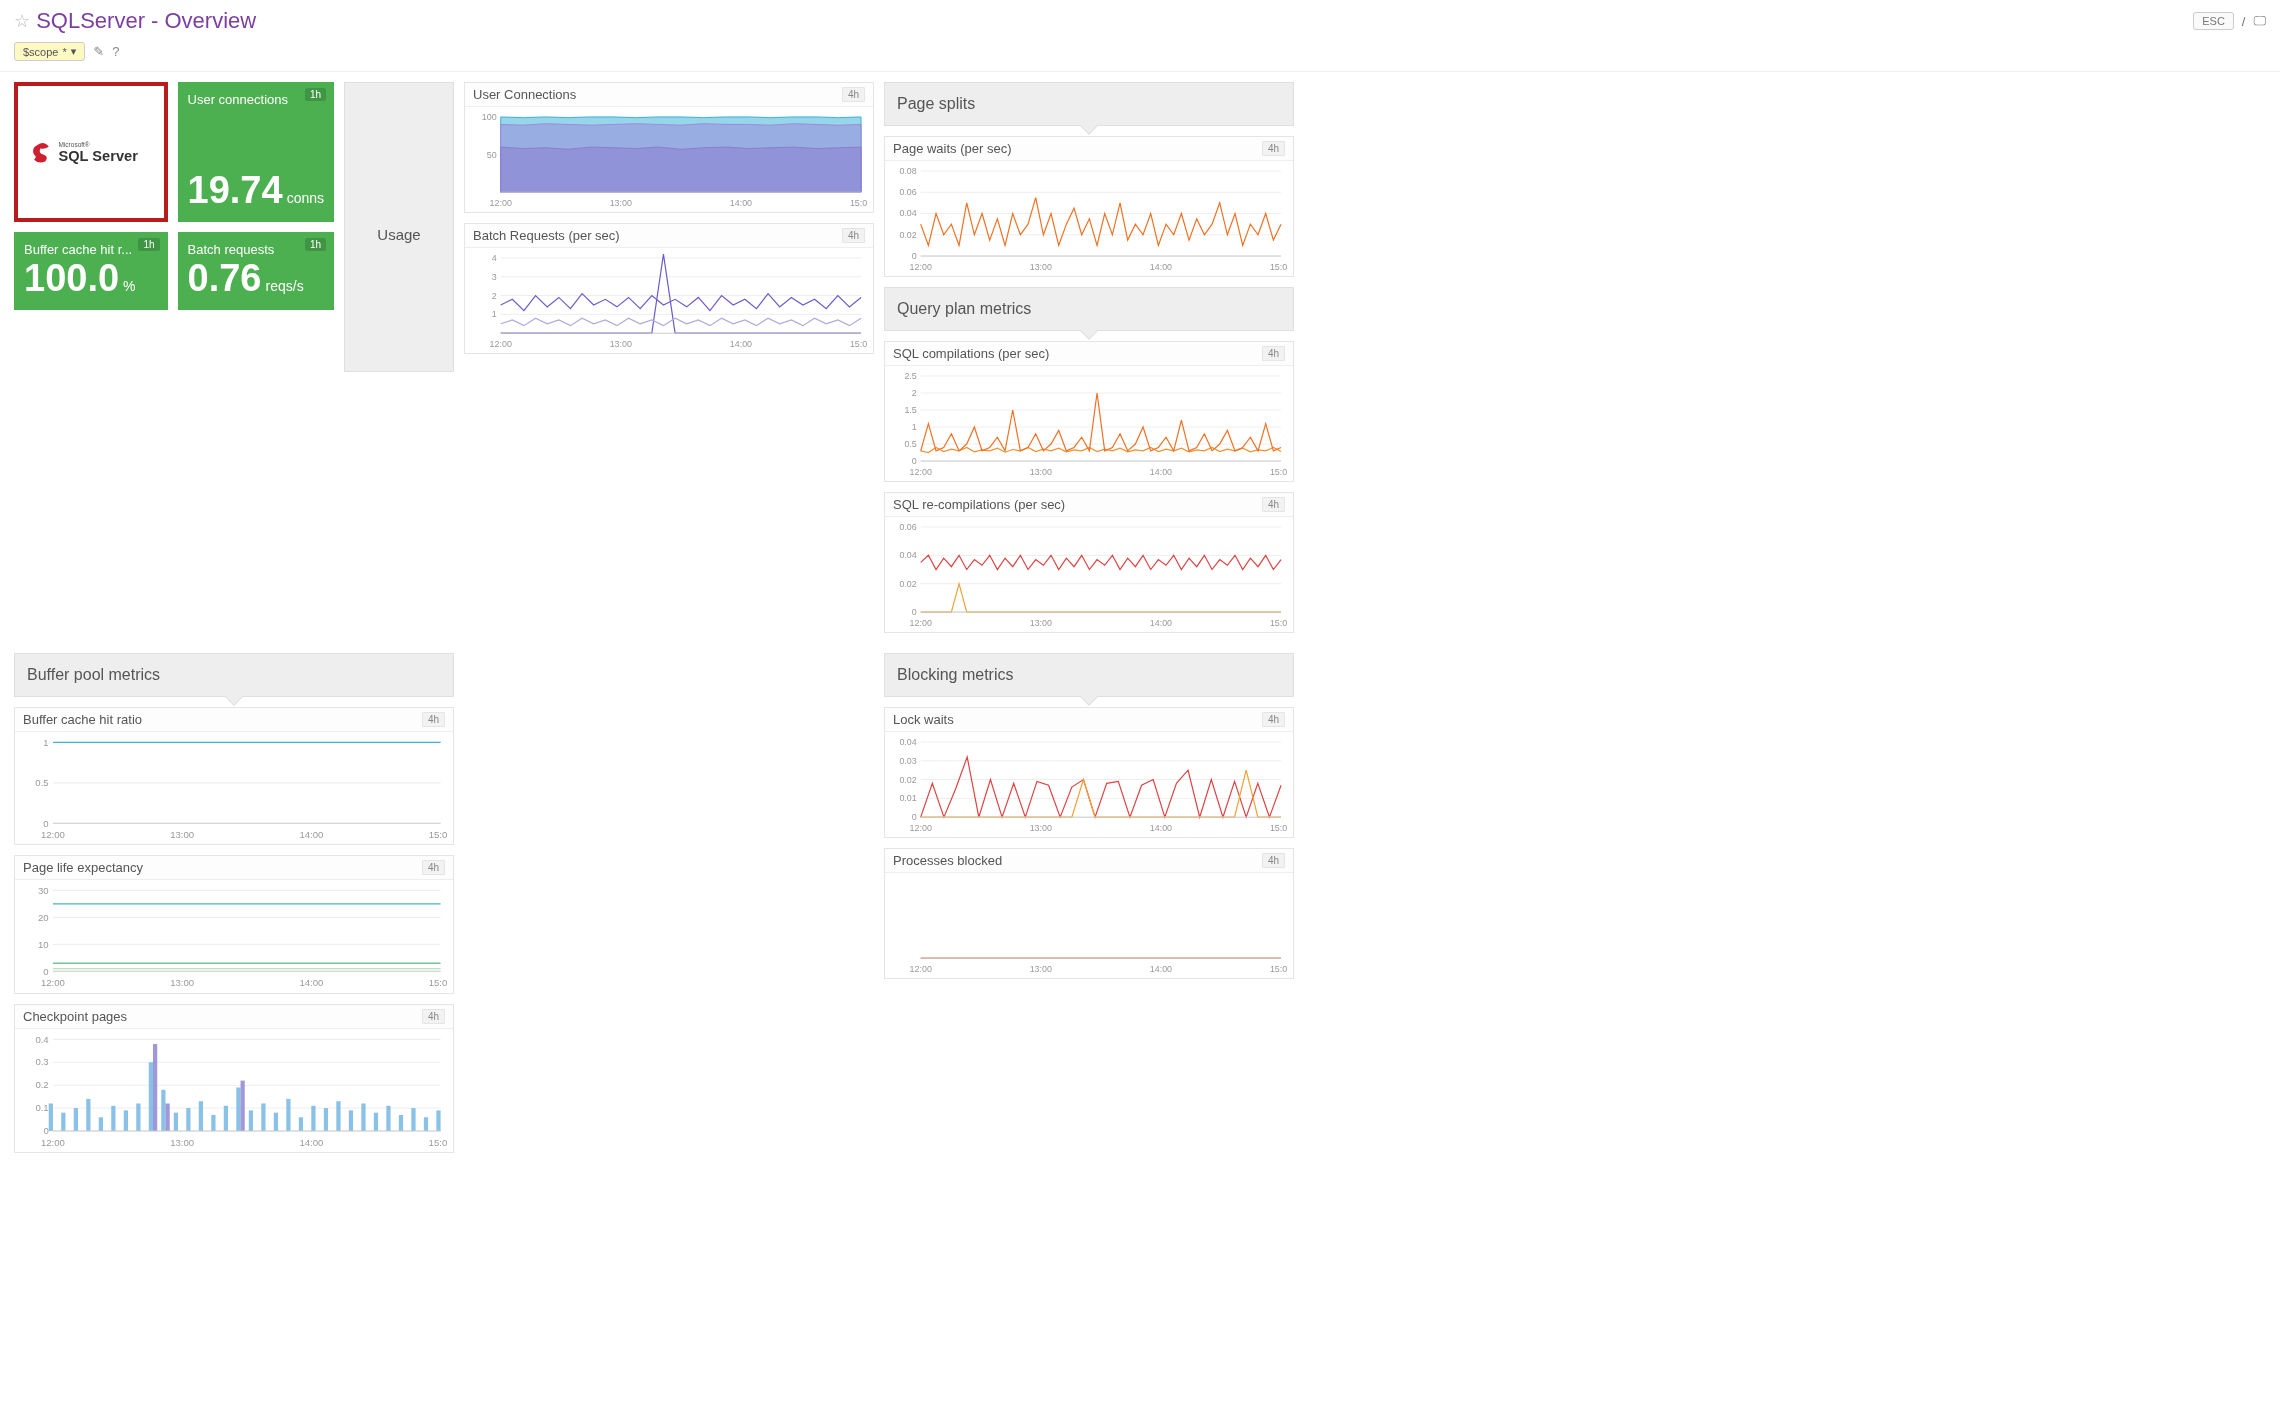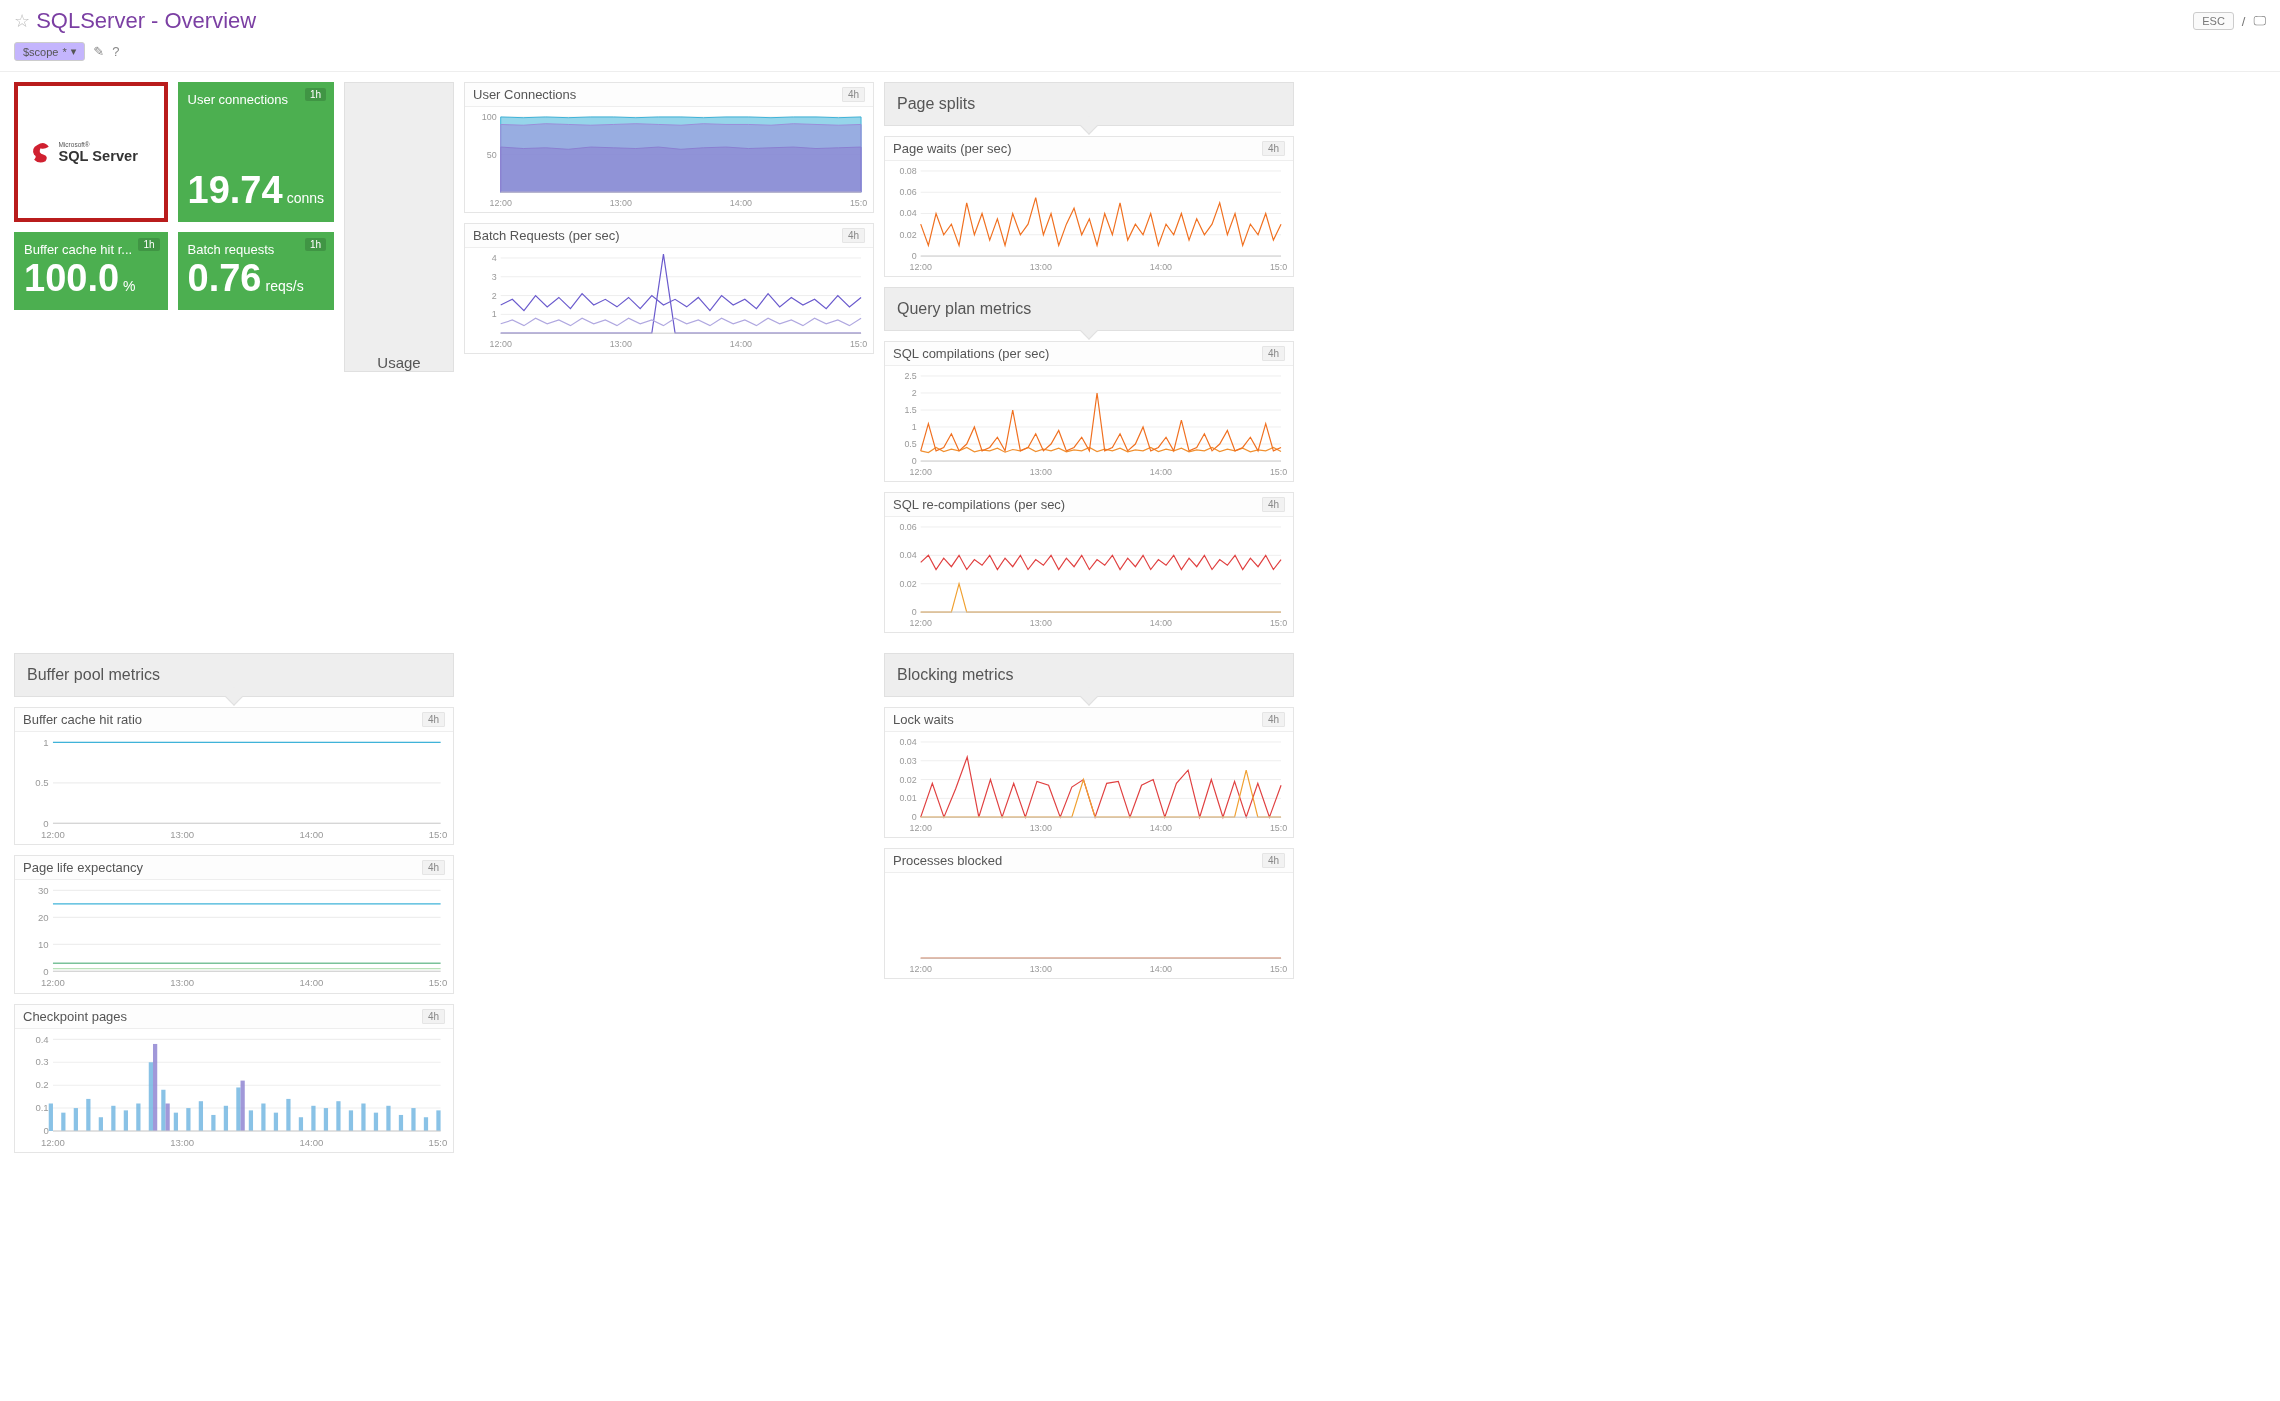--- a/index.html
+++ b/index.html
@@ -6,36 +6,36 @@
 body { font-family: "Helvetica Neue", Arial, sans-serif; background: #fff; color: #333; font-size: 13px; }
 
 .topbar { display: flex; justify-content: space-between; align-items: center; padding: 8px 14px 4px 14px; }
 .title-row { display: flex; align-items: center; gap: 6px; }
 .star { color: #bbb; font-size: 18px; }
 .page-title { color: #7b3fa3; font-size: 22px; font-weight: 300; }
 .topright { display: flex; align-items: center; gap: 8px; color: #777; margin-left: 24px; }
 .esc-btn { border: 1px solid #ccc; border-radius: 3px; padding: 2px 8px; font-size: 11px; background: #fafafa; cursor: pointer; }
 
 .toolbar { display: flex; align-items: center; gap: 8px; padding: 4px 14px 10px 14px; border-bottom: 1px solid #eee; }
-.scope-pill { display: flex; align-items: center; gap: 4px; border: 1px solid #ccc; border-radius: 3px; padding: 2px 8px; font-size: 11px; background: #c4b5fd; color: #555; cursor: pointer; }
+.scope-pill { display: flex; align-items: center; gap: 4px; border: 1px solid #ccc; border-radius: 3px; padding: 2px 8px; font-size: 11px; background: #fef9c3; color: #555; cursor: pointer; }
 .toolbar-icon { color: #888; font-size: 13px; cursor: pointer; }
 
 .dash { padding: 10px 14px; display: grid; grid-template-columns: 320px 110px 410px 410px; gap: 10px; align-items: start; }
 
 
 .tiles { display: grid; grid-template-columns: 1fr 1fr; gap: 10px; }
 .tile { background: #fff; border: 4px solid #b91c1c; height: 140px; display: flex; align-items: center; justify-content: center; }
 .tile-logo { flex-direction: column; }
 .big-tile { background: #4CAF50; color: #fff; border: none; position: relative; padding: 10px; display: flex; flex-direction: column; justify-content: space-between; }
 .big-tile .tile-title { font-size: 13px; font-weight: 400; }
 .big-tile .tile-range { position: absolute; top: 6px; right: 8px; font-size: 10px; background: rgba(0,0,0,0.15); padding: 1px 5px; border-radius: 2px; }
 .big-value { font-size: 38px; font-weight: 600; display: flex; align-items: baseline; gap: 4px; }
 .big-unit { font-size: 14px; font-weight: 400; }
 
-.usage-block { background: #eee; border: 1px solid #e0e0e0; height: 290px; display: flex; align-items: flex-end; justify-content: center; padding-top: 14px; color: #555; font-size: 15px; }
+.usage-block { background: #eee; border: 1px solid #e0e0e0; height: 290px; display: flex; align-items: center; justify-content: center; padding-top: 14px; color: #555; font-size: 15px; }
 
 .panel { background: #fff; border: 1px solid #e5e5e5; margin-bottom: 10px; }
 .panel-header { display: flex; justify-content: space-between; align-items: center; padding: 4px 8px; border-bottom: 1px solid #eee; background: #fdfdfd; }
 .panel-title { font-size: 13px; color: #555; }
 .panel-range { font-size: 10px; color: #888; background: #f2f2f2; border: 1px solid #e5e5e5; padding: 1px 5px; border-radius: 1px; }
 .panel-body { padding: 4px 6px 2px 6px; }
 
 .section-title { background: #eee; border: 1px solid #e0e0e0; padding: 12px; color: #555; font-size: 16px; margin-bottom: 10px; position: relative; }
 .section-title::after { content: ""; position: absolute; bottom: -7px; left: 50%; width: 12px; height: 12px; background: #eee; border-right: 1px solid #e0e0e0; border-bottom: 1px solid #e0e0e0; transform: translateX(-50%) rotate(45deg); }
 

